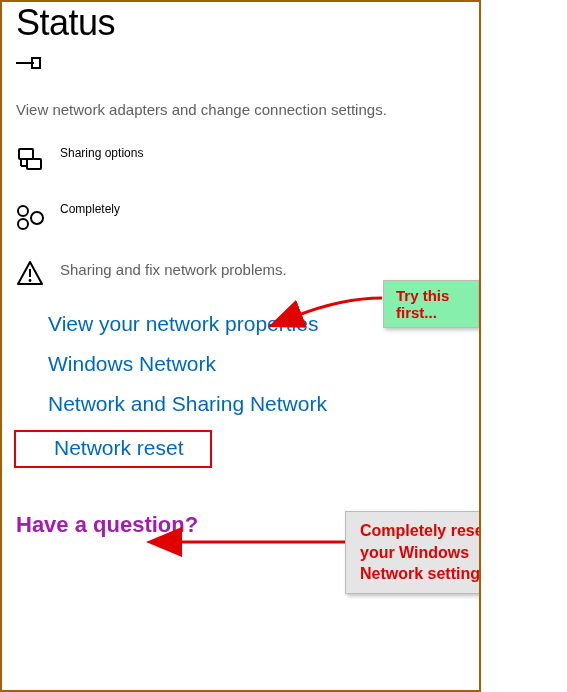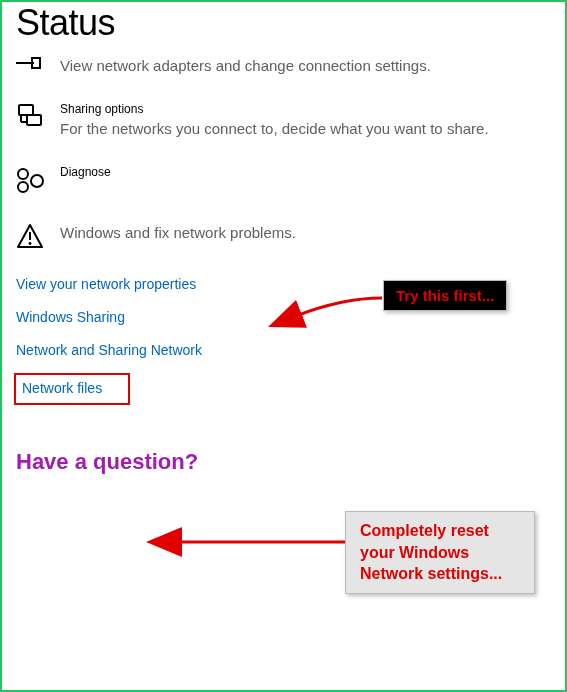--- a/index.html
+++ b/index.html
@@ -3,39 +3,39 @@
 <meta charset="utf-8">
 <style>
   * { box-sizing: border-box; }
   body {
     margin: 0;
     font-family: "Segoe UI", Arial, sans-serif;
     background: #fff;
     color: #000;
   }
   .frame {
-    width: 567px;
+    width: 481px;
     height: 692px;
-    border: 2px solid #22c55e;
+    border: 2px solid #a16207;
     position: relative;
     padding: 0 14px 14px 14px;
     overflow: hidden;
   }
   h1.page-title {
     font-weight: 400;
     font-size: 36px;
     margin: 0 0 10px 0;
     letter-spacing: -0.5px;
   }
   .item-row {
     display: flex;
     align-items: flex-start;
     margin-top: 26px;
   }
-  .item-row.first { margin-top: 0; }
+  .item-row.first { margin-top: 0; flex-direction: column; }
   .icon-col {
     width: 44px;
     flex: 0 0 44px;
     display: flex;
     justify-content: flex-start;
     padding-top: 2px;
   }
   .icon-col svg { display: block; }
   .text-col { flex: 1; }
   .item-title {
@@ -44,43 +44,44 @@
     line-height: 1.2;
   }
   .item-desc {
     font-size: 15px;
     color: #5f5f5f;
     line-height: 1.35;
     margin-top: 2px;
   }
   .links-block { margin-top: 26px; }
   .link {
-    font-size: 14px;
+    font-size: 21px;
     color: #0067c0;
     margin-top: 16px;
     cursor: pointer;
     display: inline-block;
+    margin-left: 32px;
   }
   .link.first { margin-top: 0; }
   .network-reset-wrap {
     display: inline-block;
     border: 2px solid #e00000;
     padding: 4px 26px 6px 6px;
     margin-top: 14px;
     margin-left: -2px;
   }
   .section-heading {
     font-size: 22px;
     font-weight: 600;
     margin-top: 44px;
     color: #a21caf;
   }
   .callout {
     position: absolute;
-    background: #000000;
+    background: #86efac;
     border: 1px solid #bbb;
     box-shadow: 2px 2px 4px rgba(0,0,0,0.25);
     padding: 6px 12px;
     font-weight: 700;
     font-size: 15px;
     color: #e00000;
     z-index: 5;
   }
   .callout.yellow {
     background: #e5e5e5;
@@ -113,57 +114,56 @@
     <div class="icon-col">
       <svg width="30" height="28" viewBox="0 0 30 28">
         <rect x="3" y="1" width="14" height="10" rx="1" fill="none" stroke="#000" stroke-width="2"></rect>
         <rect x="11" y="11" width="14" height="10" rx="1" fill="#fff" stroke="#000" stroke-width="2"></rect>
         <line x1="5" y1="11" x2="5" y2="18" stroke="#000" stroke-width="2"></line>
         <polyline points="5,18 11,18" fill="none" stroke="#000" stroke-width="2"></polyline>
       </svg>
     </div>
     <div class="text-col">
       <div class="item-title">Sharing options</div>
-      <div class="item-desc">For the networks you connect to, decide what you want to share.</div>
     </div>
   </div>
 
   <div class="item-row">
     <div class="icon-col">
       <svg width="30" height="28" viewBox="0 0 30 28">
         <circle cx="7" cy="7" r="5" fill="none" stroke="#000" stroke-width="2"></circle>
         <circle cx="7" cy="20" r="5" fill="none" stroke="#000" stroke-width="2"></circle>
         <circle cx="21" cy="14" r="6" fill="#fff" stroke="#000" stroke-width="2"></circle>
       </svg>
     </div>
     <div class="text-col">
-      <div class="item-title">Diagnose</div>
+      <div class="item-title">Completely</div>
     </div>
   </div>
 
   <div class="item-row">
     <div class="icon-col">
       <svg width="28" height="26" viewBox="0 0 28 26">
         <polygon points="14,2 26,24 2,24" fill="none" stroke="#000" stroke-width="2" stroke-linejoin="round"></polygon>
         <line x1="14" y1="9" x2="14" y2="17" stroke="#000" stroke-width="2"></line>
         <circle cx="14" cy="20.5" r="1.4" fill="#000"></circle>
       </svg>
     </div>
     <div class="text-col">
-      <div class="item-desc">Windows and fix network problems.</div>
+      <div class="item-desc">Sharing and fix network problems.</div>
     </div>
   </div>
 
   <div class="links-block">
     <div><span class="link first">View your network properties</span></div>
-    <div><span class="link">Windows Sharing</span></div>
+    <div><span class="link">Windows Network</span></div>
     <div><span class="link">Network and Sharing Network</span></div>
     <div>
       <span class="network-reset-wrap">
-        <span class="link first">Network files</span>
+        <span class="link first">Network reset</span>
       </span>
     </div>
   </div>
 
   <div class="section-heading">Have a question?</div>
 
   <div class="callout" style="left:381px; top:278px;">Try this first...</div>
   <svg class="arrow" style="left:280px; top:292px;" width="110" height="40" viewBox="0 0 110 40">
     <defs>
       <marker id="ah1" markerWidth="12" markerHeight="10" refX="2" refY="5" orient="auto">

